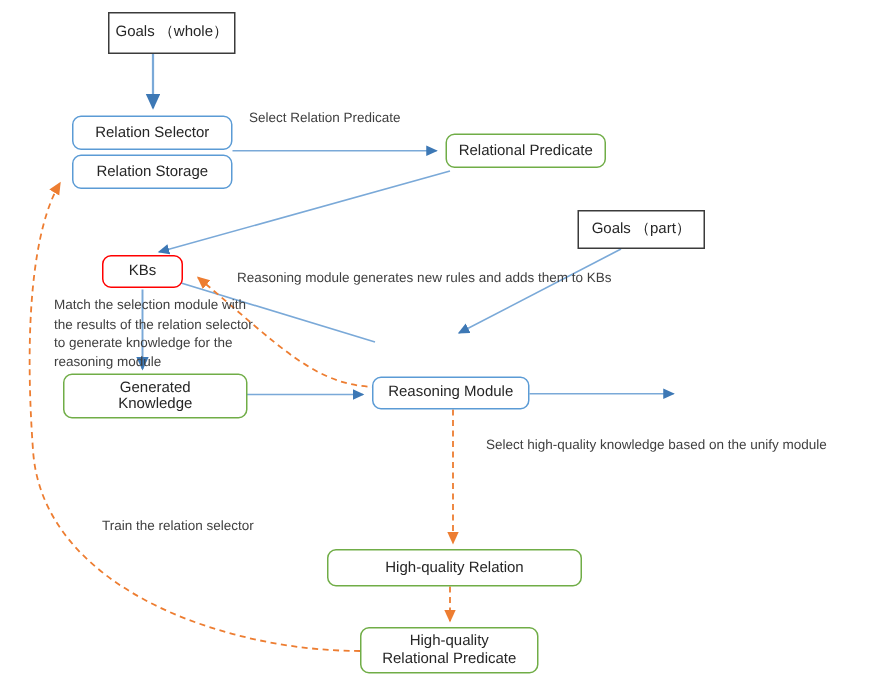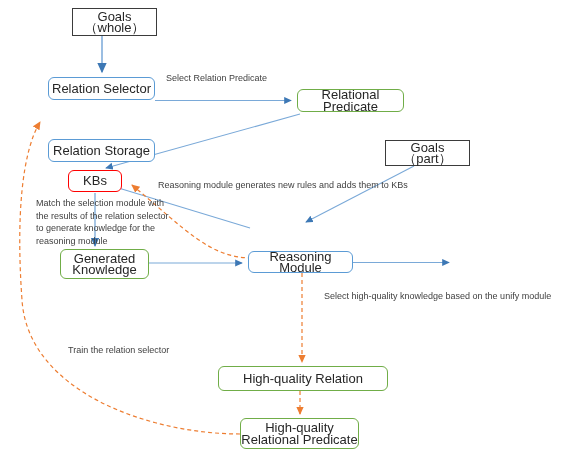--- a/index.html
+++ b/index.html
@@ -22,21 +22,21 @@
     pointer-events: none;
   }
   .node {
     position: absolute;
     box-sizing: border-box;
     display: flex;
     align-items: center;
     justify-content: center;
     text-align: center;
     color: #262626;
-    font-size: 13px;
+    font-size: 10px;
     line-height: 11.5px;
     background: #ffffff;
     z-index: 3;
   }
   .node-black {
     border: 1.6px solid #3b3b3b;
     border-radius: 0;
   }
   .node-blue {
     border: 1.2px solid #5b9bd5;
@@ -126,42 +126,42 @@
   </svg>
 
   <div class="node node-black" style="left:72px; top:8px; width:85px; height:28px;">
     <span>Goals （whole）</span>
   </div>
 
   <div class="node node-blue" style="left:48px; top:77px; width:107px; height:23px;">
     <span>Relation Selector</span>
   </div>
 
-  <div class="node node-blue" style="left:48px; top:103px; width:107px; height:23px;margin-top:36px;">
+  <div class="node node-blue" style="left:48px; top:103px; width:107px; height:23px;">
     <span>Relation Storage</span>
   </div>
 
   <div class="node node-green" style="left:297px; top:89px; width:107px; height:23px;">
     <span>Relational Predicate</span>
   </div>
 
   <div class="node node-black" style="left:385px; top:140px; width:85px; height:26px;">
     <span>Goals （part）</span>
   </div>
 
   <div class="node node-red" style="left:68px; top:170px; width:54px; height:22px;">
     <span>KBs</span>
   </div>
 
 
   <div class="node node-blue" style="left:248px; top:251px; width:105px; height:22px;">
     <span>Reasoning Module</span>
   </div>
 
-  <div class="node node-green" style="left:60px; top:249px; width:89px; height:30px;">
+  <div class="node node-green" style="left:42px; top:249px; width:123px; height:30px;">
     <span class="multiline" style="white-space:pre-line;">Generated
 Knowledge</span>
   </div>
 
 
   <div class="node node-green" style="left:218px; top:366px; width:170px; height:25px;">
     <span>High-quality Relation</span>
   </div>
 
   <div class="node node-green" style="left:240px; top:418px; width:119px; height:31px;">

